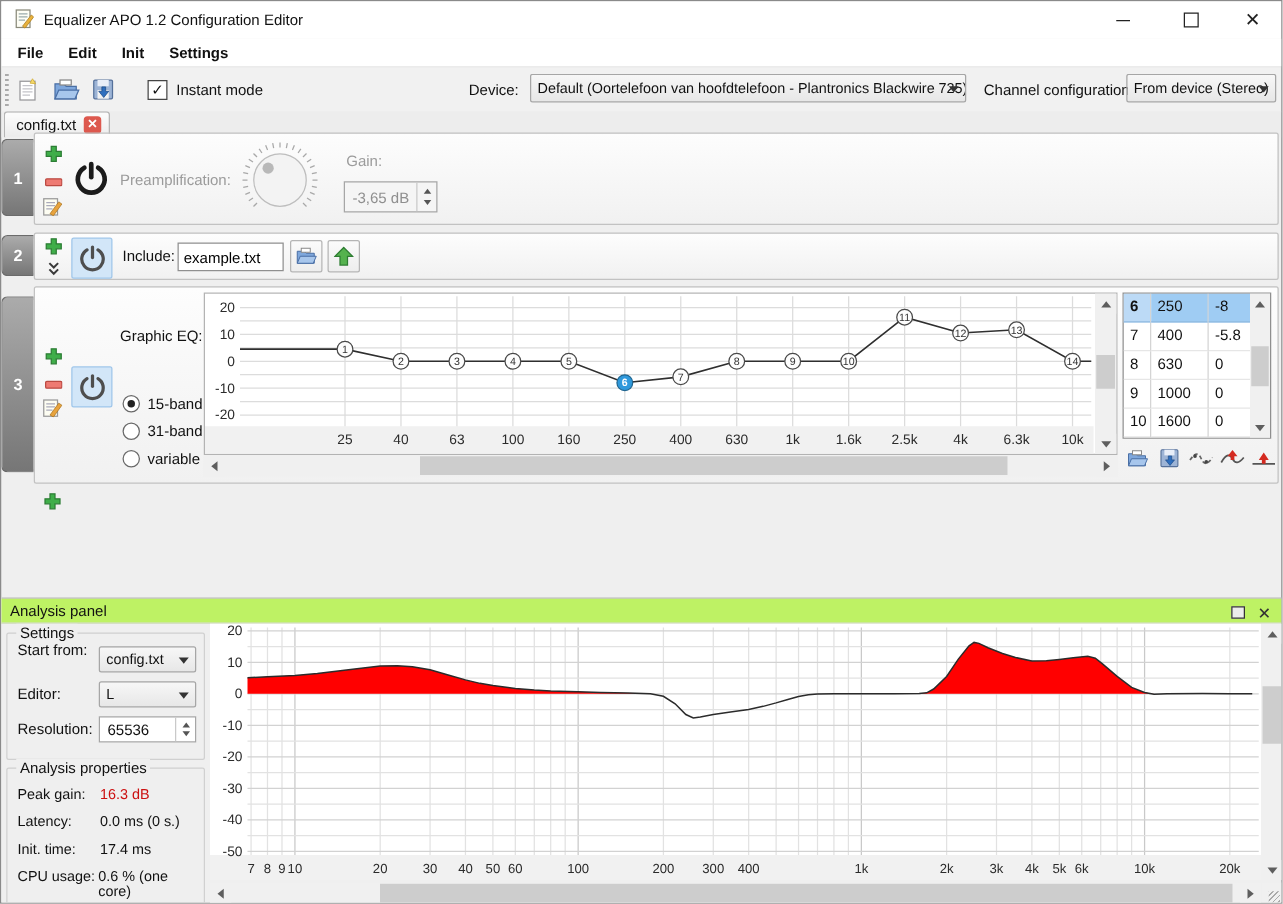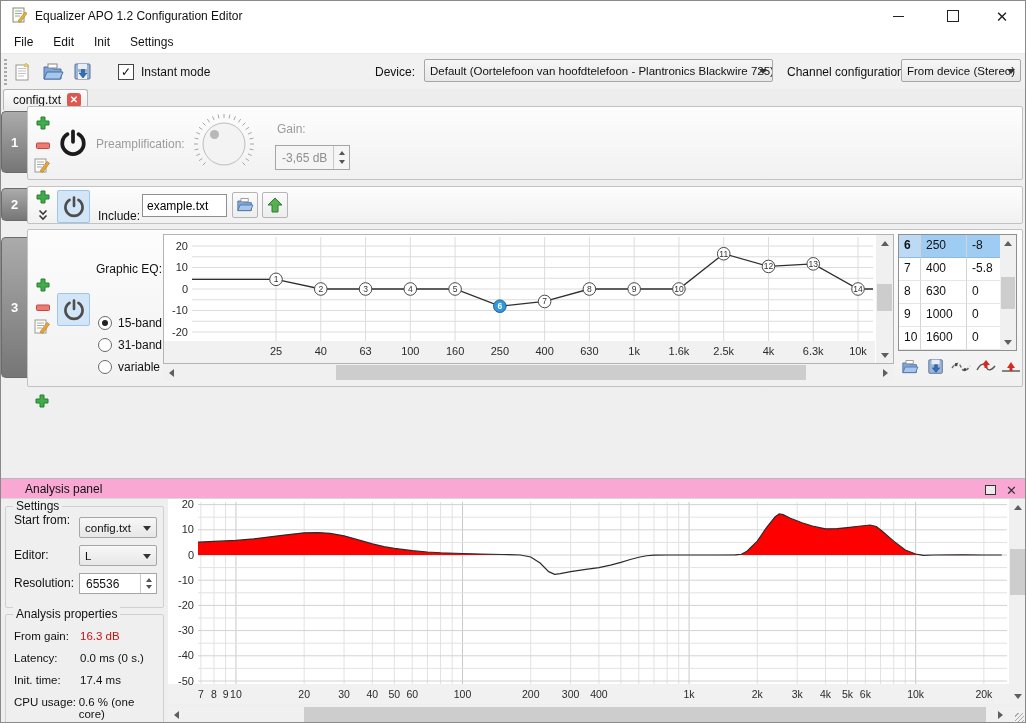--- a/index.html
+++ b/index.html
@@ -9,21 +9,21 @@
   .abs{position:absolute;}
   
   .titlebar{position:absolute;left:0;top:0;width:100%;height:30px;background:#fff;display:flex;align-items:center;}
   .app-icon{margin:0 8px 0 10px;}
   .win-btn{position:absolute;top:0;width:48px;height:30px;display:flex;align-items:center;justify-content:center;color:#222;}
   .glyph-min{width:11px;height:1px;background:#222;}
   .glyph-max{width:10px;height:10px;border:1px solid #222;}
   .glyph-close{font-size:15px;line-height:15px;}
   
   .menubar{position:absolute;left:0;top:30px;width:100%;height:22px;background:#fff;display:flex;padding-left:3px;}
-  .menu-item{padding:0 10px;line-height:22px;}
+  .menu-item{padding:0 10px;line-height:22px;font-weight:bold;}
   
   .toolbar{position:absolute;left:0;top:52px;width:100%;height:36px;background:#f1f1f1;border-top:1px solid #e9e9e9;}
   .tb-handle{position:absolute;left:3px;top:5px;width:3px;height:26px;
      background-image:repeating-linear-gradient(#aaa 0 2px,transparent 2px 4px);}
   .icon-btn{position:absolute;width:26px;height:26px;display:flex;align-items:center;justify-content:center;}
   .checkbox{position:absolute;width:14px;height:14px;background:#fff;border:1px solid #454545;display:flex;align-items:center;justify-content:center;font-size:12px;color:#111;}
   .tb-label{position:absolute;line-height:24px;}
   .combo{position:absolute;background:linear-gradient(#f7f7f7,#e7e7e7);border:1px solid #a6a6a6;border-radius:2px;
      display:flex;align-items:center;font-size:11.5px;padding:0 18px 0 5px;box-sizing:border-box;white-space:nowrap;overflow:hidden;}
   .caret{position:absolute;right:5px;top:50%;margin-top:-2px;width:0;height:0;
@@ -69,22 +69,22 @@
   .ar-right{width:0;height:0;border-top:4px solid transparent;border-bottom:4px solid transparent;border-left:5px solid #5e5e5e;}
   
   .eq-table{position:absolute;left:897px;top:233px;width:119px;height:117px;background:#fff;border:1px solid #8f8f8f;box-sizing:border-box;}
   .tr{position:absolute;left:0;width:101px;height:23px;display:flex;}
   .td{box-sizing:border-box;border-right:1px solid #d4d4d4;border-bottom:1px solid #e6e6e6;padding:3px 0 0 5px;height:23px;}
   .td.c0{width:22px;}.td.c1{width:46px;}.td.c2{width:33px;border-right:none;}
   .tr.sel .td{background:#9fccf3;border-bottom-color:#8fb9e0;}
   .tr.sel .td.c0{background:#bcdaf6;font-weight:bold;}
   
   .apanel{position:absolute;left:0;top:477px;width:1026px;height:246px;background:#efefef;border-top:1px solid #b8b8b8;box-sizing:border-box;}
-  .apanel-title{position:absolute;left:0;top:0;width:100%;height:20px;background:#f9a8d4;border-bottom:1px solid #d9d9d9;
-     line-height:20px;padding-left:24px;box-sizing:border-box;}
+  .apanel-title{position:absolute;left:0;top:0;width:100%;height:20px;background:#bef264;border-bottom:1px solid #d9d9d9;
+     line-height:20px;padding-left:7px;box-sizing:border-box;}
   .float-ic{position:absolute;width:9px;height:8px;border:1px solid #333;background:#ececec;}
   .group{position:absolute;border:1px solid #d0d0d0;border-radius:2px;}
   .group-title{position:absolute;top:-8px;left:7px;background:#efefef;padding:0 3px;}
   .fld-label{position:absolute;left:8px;}
   .prop-row{position:absolute;left:8px;display:flex;font-size:11.5px;width:148px;}
   .prop-row .pl{width:66px;}
   .an-graph{position:absolute;left:167px;top:20px;width:841px;height:205px;background:#fff;}
   .corner-grip{position:absolute;background:#f0f0f0;}
   .corner-grip::after{content:"";position:absolute;right:2px;bottom:2px;width:9px;height:9px;
      background-image:repeating-linear-gradient(135deg,transparent 0 2px,#aaa 2px 3px);}
@@ -247,21 +247,21 @@
       <svg width="12" height="12" viewBox="0 0 12 12">
           <path d="M2.5 1.5 L6 5 L9.5 1.5 M2.5 6.5 L6 10 L9.5 6.5" stroke="#3a3a3a" stroke-width="1.6" fill="none"></path>
         </svg>
     </div>
     <div class="power-box" style="left:29px;top:3px;">
       <svg width="24" height="24" viewBox="0 0 24 24">
           <path d="M12 2.6 V11" stroke="#4e4e4e" stroke-width="2.6" stroke-linecap="round" fill="none"></path>
           <path d="M7.6 4.9 A 8.6 8.6 0 1 0 16.4 4.9" stroke="#4e4e4e" stroke-width="2.6" stroke-linecap="round" fill="none"></path>
         </svg>
     </div>
-    <span class="abs" style="left:70px;top:22px;">Include:</span>
+    <span class="abs" style="left:70px;top:11px;">Include:</span>
     <input class="text-input" style="left: 114px; top: 7px; width: 85px; height: 23px;" value="example.txt">
     <div class="mini-btn" style="left:204px;top:5px;">
       <svg width="18" height="16" viewBox="0 0 22 20">
           <path d="M2 5h7l2 2h8v10H2z" fill="#7ea7dc" stroke="#4a6fa5"></path>
           <path d="M2 17l3-7h16l-3 7z" fill="#a7c6ec" stroke="#4a6fa5"></path>
           <rect x="6" y="2" width="9" height="4" fill="#fff" stroke="#888"></rect>
         </svg>
     </div>
     <div class="mini-btn" style="left:234px;top:5px;">
       <svg width="16" height="16" viewBox="0 0 16 16">
@@ -547,21 +547,21 @@
               <span class="tri-down"></span>
             </span>
           </div>
         </div>
     </div>
 
     <div class="group" style="left:4px;top:135px;width:157px;height:108px;">
       <span class="group-title">Analysis properties</span>
       <div id="prop-rows">
           <div class="prop-row" style="top: 15px;">
-            <span class="pl">From gain:</span>
+            <span class="pl">Peak gain:</span>
             <span style="color: rgb(204, 17, 17);">16.3 dB</span>
           </div>
           <div class="prop-row" style="top: 37px;">
             <span class="pl">Latency:</span>
             <span>0.0 ms (0 s.)</span>
           </div>
           <div class="prop-row" style="top: 59px;">
             <span class="pl">Init. time:</span>
             <span>17.4 ms</span>
           </div>

